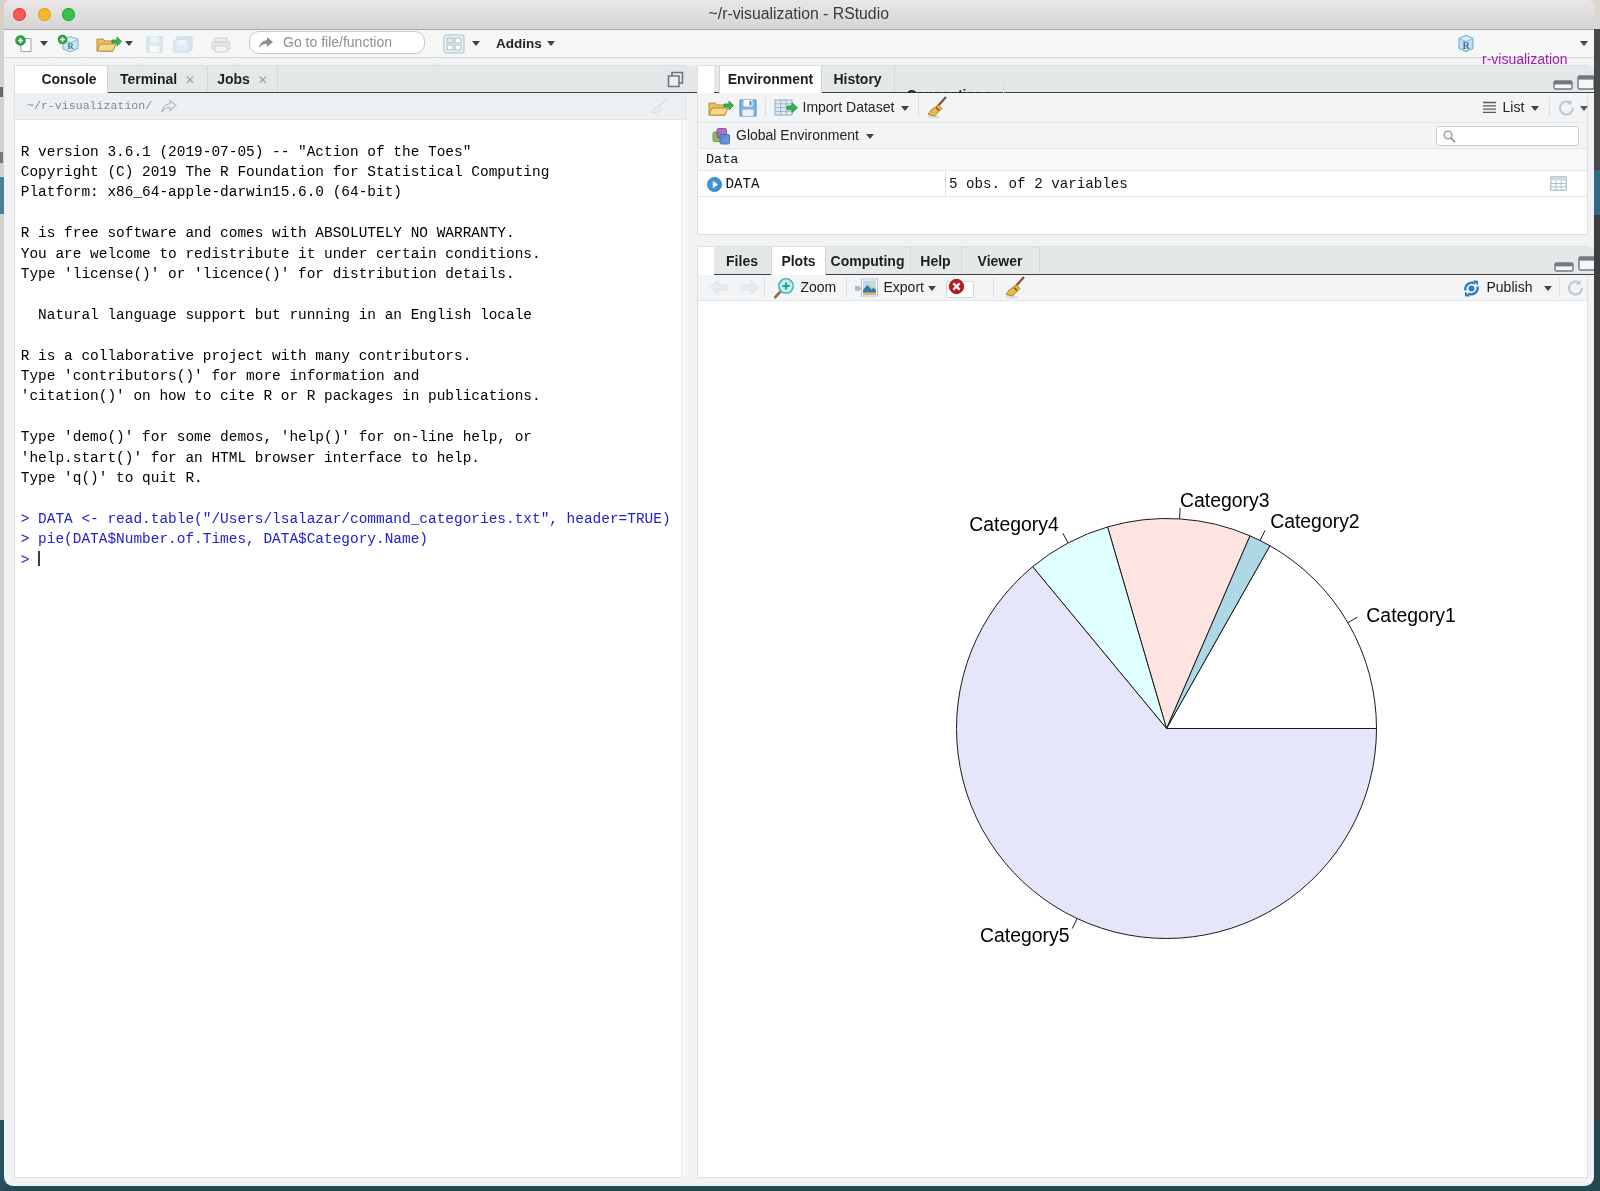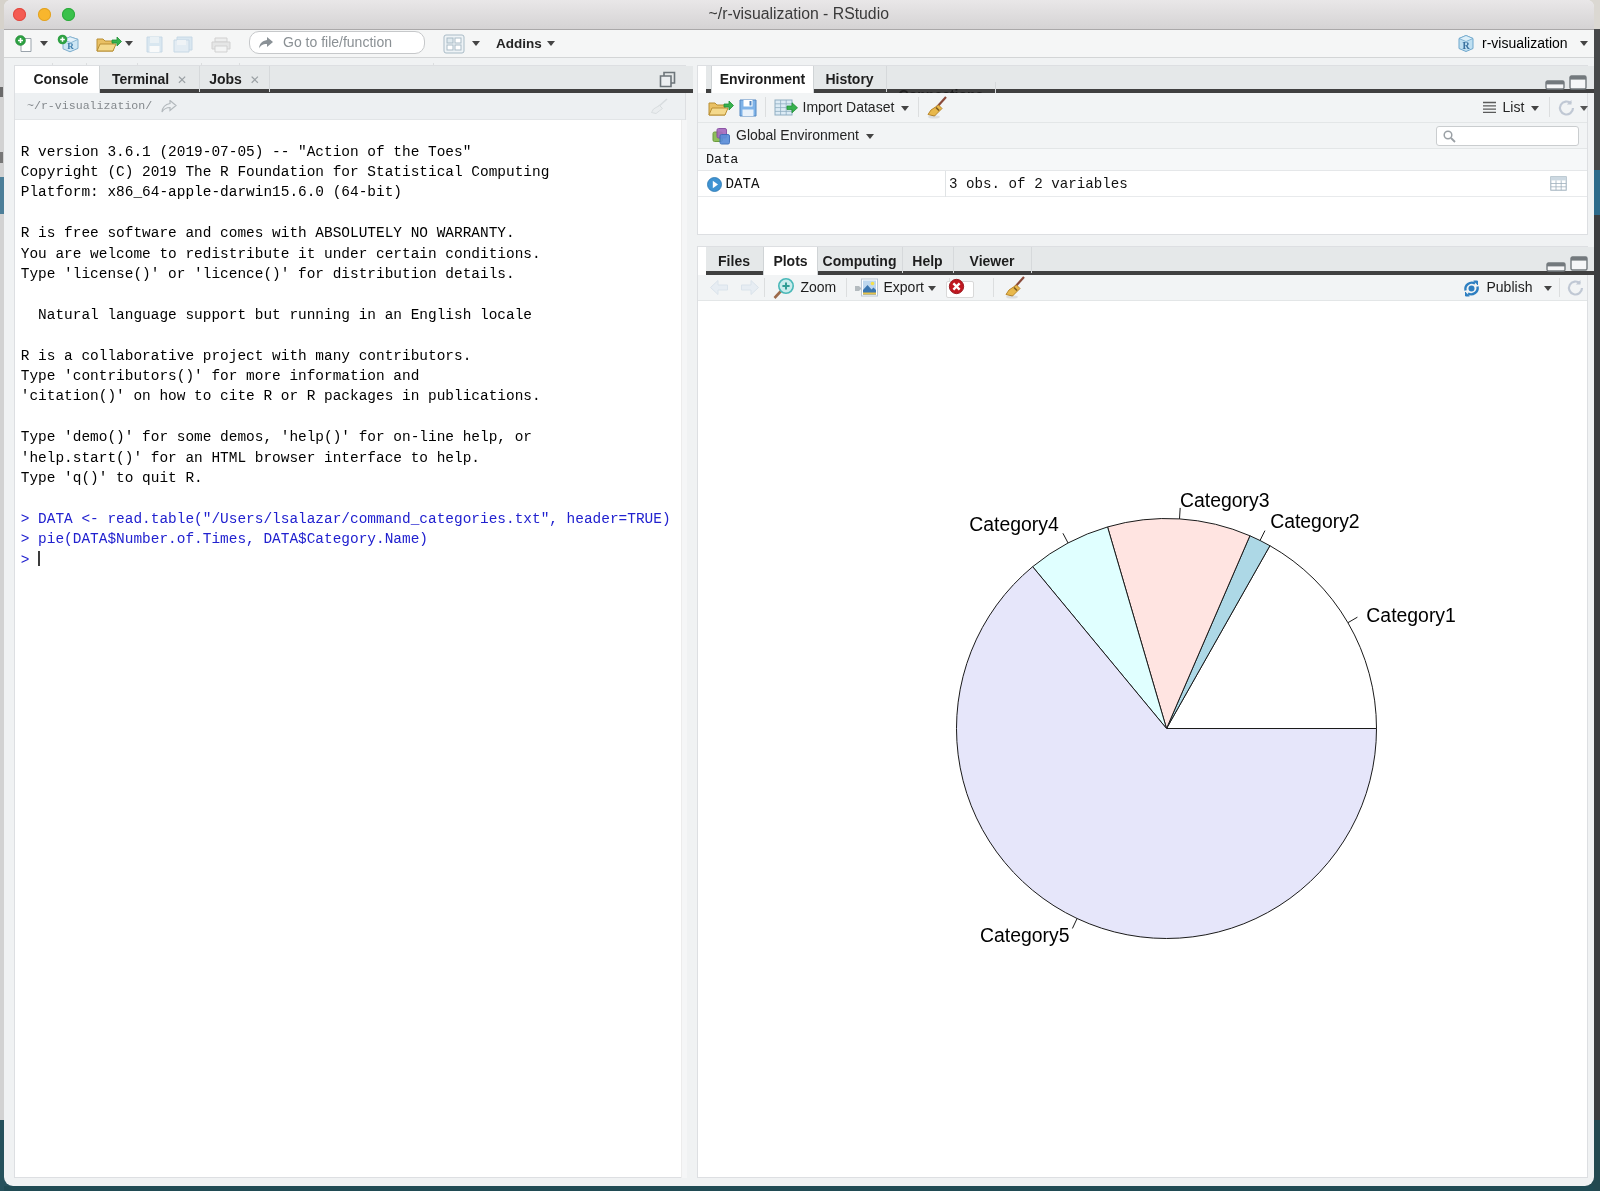--- a/index.html
+++ b/index.html
@@ -6,21 +6,21 @@
 body{width:1600px;height:1191px;position:relative;overflow:hidden;background:#3f4142;font-family:"Liberation Sans",sans-serif;}
 .abs{position:absolute;}
 #win{position:absolute;left:4px;top:0;width:1589.5px;height:1185.5px;background:#f0f2f3;border-radius:7px 7px 9px 9px;overflow:hidden;}
 #titlebar{position:absolute;left:0;top:0;width:100%;height:28.5px;background:linear-gradient(#e9e7e8,#d5d3d4);border-bottom:1px solid #aaa8a9;}
 .tl{position:absolute;top:8px;width:13px;height:13px;border-radius:50%;}
 #title{position:absolute;left:0;top:0;width:100%;line-height:28px;text-align:center;font-size:15.8px;font-weight:500;color:#3a3a3a;}
 #toolbar{position:absolute;left:0;top:29.5px;width:100%;height:27.5px;background:#f5f6f6;border-bottom:1px solid #d3d5d6;}
 .tsep{position:absolute;top:33px;width:1px;height:21px;background:#dcdedf;}
 .caret{position:absolute;width:0;height:0;border-left:4.5px solid transparent;border-right:4.5px solid transparent;border-top:5px solid #444;}
 .panel{position:absolute;background:#fff;border:1px solid #dddfe2;box-sizing:border-box;}
-.tabbar{position:absolute;left:8px;top:0;width:100%;height:27px;background:#e5e8e9;border-bottom:4px solid #404040;box-sizing:border-box;}
+.tabbar{position:absolute;left:16px;top:0;width:100%;height:27px;background:#e5e8e9;border-bottom:1px solid #404040;box-sizing:border-box;}
 .tab{position:absolute;top:0;height:26px;line-height:27px;font-size:14px;font-weight:bold;color:#1e1e1e;text-align:center;}
 .tab.active{background:#fff;border-left:1px solid #d0d4d6;border-right:1px solid #d0d4d6;height:27px;}
 .tab .x{font-weight:normal;color:#9aa0a4;font-size:12px;}
 .tab.first{border-left:none;}
 .lbl13{font-size:14px;color:#242424;}
 .mono{font-family:"Liberation Mono",monospace;}
 svg{display:block;}
 .vsep{position:absolute;width:1px;background:#dcdee0;}
 </style>
 </head>
@@ -102,21 +102,21 @@
 <rect x="12" y="11" width="6" height="5" fill="#fff" stroke="#a9bbc6"></rect>
 </svg>
 <div class="caret" style="left:468px;top:11px;"></div>
 <div class="abs lbl13" style="left:492px;top:0;line-height:27px;font-weight:600;font-size:13.5px;">Addins</div>
 <div class="caret" style="left:543px;top:11px;"></div>
 <svg class="abs" style="left:1452px;top:4px;" width="20" height="20" viewBox="0 0 20 20">
 <path d="M3 4.5 l7-3 7 3 v10 l-7 3 -7-3 z" fill="#bfe0f2" stroke="#6fa7cc" stroke-width="1"></path>
 <path d="M3 4.5 l7-3 7 3 -7 3 z" fill="#dceff9" stroke="#6fa7cc" stroke-width="0.8"></path>
 <text x="10" y="14.5" font-size="10" font-weight="bold" fill="#39719f" text-anchor="middle" font-family="Liberation Serif,serif">R</text>
 </svg>
-<div class="abs lbl13" style="left:1478px;top:0;line-height:27px;color:#000000;">r-visualization</div>
+<div class="abs lbl13" style="left:1478px;top:16px;line-height:27px;color:#a21caf;">r-visualization</div>
 <div class="caret" style="left:1576px;top:11px;"></div>
 </div>
 
 <div class="panel" style="left:10px;top:65px;width:672px;height:1112.5px;">
 <div class="tabbar">
 <div class="tab active first" style="left:0;width:76px;">Console</div>
 <div class="tab" style="left:77px;width:99px;border-right:1px solid #d6d9db;">Terminal&nbsp;&nbsp;<span class="x">✕</span></div>
 <div class="tab" style="left:177px;width:69px;border-right:1px solid #d6d9db;">Jobs&nbsp;&nbsp;<span class="x">✕</span></div>
 <svg class="abs" style="right:17px;top:5px;" width="17" height="17" viewBox="0 0 17 17">
 <path d="M5 1.5 h10.5 v10.5 h-10.5 z" fill="none" stroke="#6d757a" stroke-width="1.6"></path>
@@ -227,21 +227,21 @@
 <div class="abs mono" style="left:0;top:83px;width:100%;height:21.5px;background:#f6f8f9;border-bottom:1px solid #e5e7e9;box-sizing:border-box;font-size:13.5px;color:#111;">
 <div class="abs" style="left:8.5px;top:0;line-height:21px;">Data</div>
 </div>
 <div class="abs mono" style="left:0;top:104.5px;width:100%;height:26.5px;background:#fff;border-bottom:1px solid #e8eaec;box-sizing:border-box;font-size:14.2px;color:#111;">
 <svg class="abs" style="left:9.5px;top:6px;" width="15" height="15" viewBox="0 0 15 15">
 <circle cx="7.5" cy="7.5" r="7" fill="#3f93d2" stroke="#2a76b0" stroke-width="0.8"></circle>
 <path d="M5.8 3.8 L11 7.5 L5.8 11.2 z" fill="#fff"></path>
 </svg>
 <div class="abs" style="left:28px;top:0;line-height:26px;">DATA</div>
 <div class="vsep" style="left:247.5px;top:0;height:26px;background:#e0e3e5;"></div>
-<div class="abs" style="left:251.5px;top:0;line-height:26px;">3 obs. of 2 variables</div>
+<div class="abs" style="left:251.5px;top:0;line-height:26px;">5 obs. of 2 variables</div>
 <svg class="abs" style="left:852.5px;top:5.5px;" width="17" height="15" viewBox="0 0 17 15">
 <rect x="0.8" y="0.8" width="15.4" height="13.4" fill="#fff" stroke="#9fb0bd" stroke-width="1"></rect>
 <rect x="0.8" y="0.8" width="15.4" height="3.6" fill="#cdd9e2"></rect>
 <path d="M0.8 7.5 h15.4 M0.8 10.8 h15.4 M6 4.4 v9.8 M11.2 4.4 v9.8" stroke="#9fb0bd" stroke-width="0.8"></path>
 </svg>
 </div>
 </div>
 <div class="panel" style="left:692.5px;top:246px;width:891.5px;height:931.5px;">
 <div class="tabbar" style="height:28px;">
 <div class="tab" style="left:0;width:57px;border-right:1px solid #d6d9db;line-height:28px;">Files</div>

